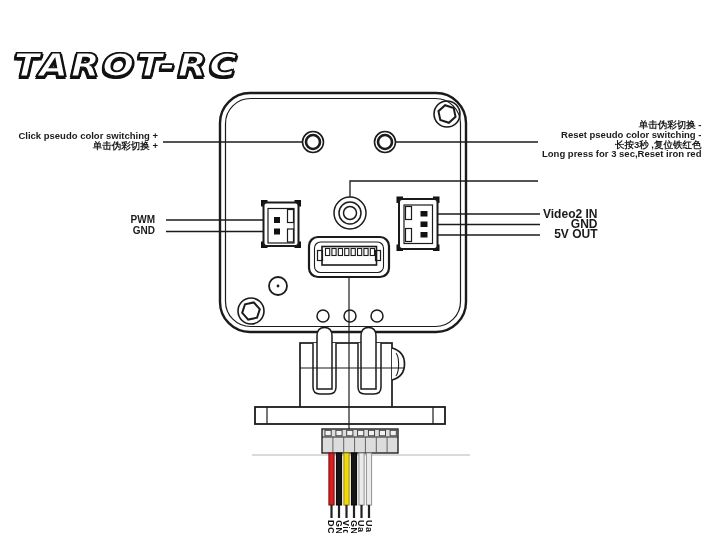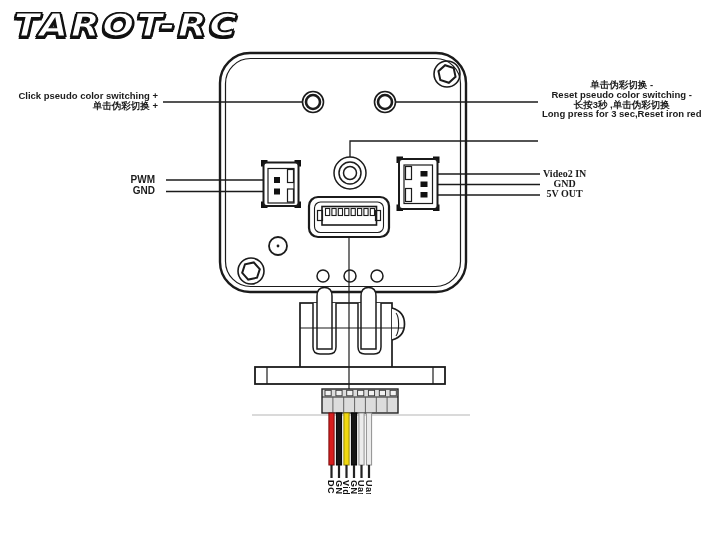--- a/index.html
+++ b/index.html
@@ -1,38 +1,38 @@
 <!DOCTYPE html>
 <html><head>
 <meta charset="utf-8">
 <style>
   html,body{margin:0;padding:0;background:#ffffff;}
   #stage{
     position:relative;width:720px;height:494px;background:#ffffff;
     font-family:"Liberation Sans","DejaVu Sans",sans-serif;
-    overflow:hidden;color:#1b1b1b;
+    overflow:hidden;color:#1b1b1b;margin-top:40px;
   }
   #stage svg{position:absolute;left:0;top:0;z-index:1;}
   .lbl{position:absolute;z-index:2;font-weight:bold;color:#1b1b1b;white-space:nowrap;}
   .lbl .ln{display:block;}
   .blk-left{text-align:right;}
-  .blk-right{text-align:center;}
+  .blk-right{text-align:right;}
   #logo{
     position:absolute;left:14px;top:6px;z-index:2;
     font-family:"DejaVu Sans","Liberation Sans",sans-serif;
     font-size:37px;font-weight:bold;font-style:italic;letter-spacing:3px;
     color:#ffffff;transform:scaleY(0.88);transform-origin:left top;
     -webkit-text-stroke:1.4px #111;
     text-shadow:-2px 3px 0 #111,1px 3px 0 #111,-1px -1px 0 #111,1px -1px 0 #111,2px 1px 0 #111,-2px 1px 0 #111;
   }
   .lb-btn{left:2px;top:91px;width:156px;font-size:9.5px;line-height:10px;}
   .lb-pwm{left:2px;top:174px;width:153px;font-size:10px;line-height:11.2px;}
   .rb-btn{left:542px;top:80px;font-size:9.5px;line-height:9.8px;}
   .rb-screw{left:542px;top:135.5px;font-size:9.5px;line-height:9.8px;}
-  .rb-video{left:543px;top:168.5px;font-size:10px;line-height:10.3px;font-family:Liberation Serif, serif;}
+  .rb-video{left:543px;top:168.5px;font-size:12px;line-height:10.3px;}
   .vlabel{
     position:absolute;z-index:3;top:480px;
     writing-mode:vertical-rl;text-orientation:mixed;
     font-size:9px;font-weight:bold;letter-spacing:0.5px;line-height:10px;
     color:#111;white-space:nowrap;
   }
 </style>
 </head>
 <body>
 
@@ -202,21 +202,21 @@
   </div>
 
   <div class="lbl blk-left lb-pwm">
     <span class="ln">PWM</span>
     <span class="ln">GND</span>
   </div>
 
   <div class="lbl blk-right rb-btn">
     <span class="ln">单击伪彩切换 -</span>
     <span class="ln">Reset pseudo color switching -</span>
-    <span class="ln">长按3秒 ,单击伪彩切换</span>
+    <span class="ln">长按3秒 ,复位铁红色</span>
     <span class="ln">Long press for 3 sec,Reset iron red</span>
   </div>
 
 
   <div class="lbl blk-right rb-video">
     <span class="ln">Video2 IN</span>
     <span class="ln">GND</span>
     <span class="ln">5V OUT</span>
   </div>
 

